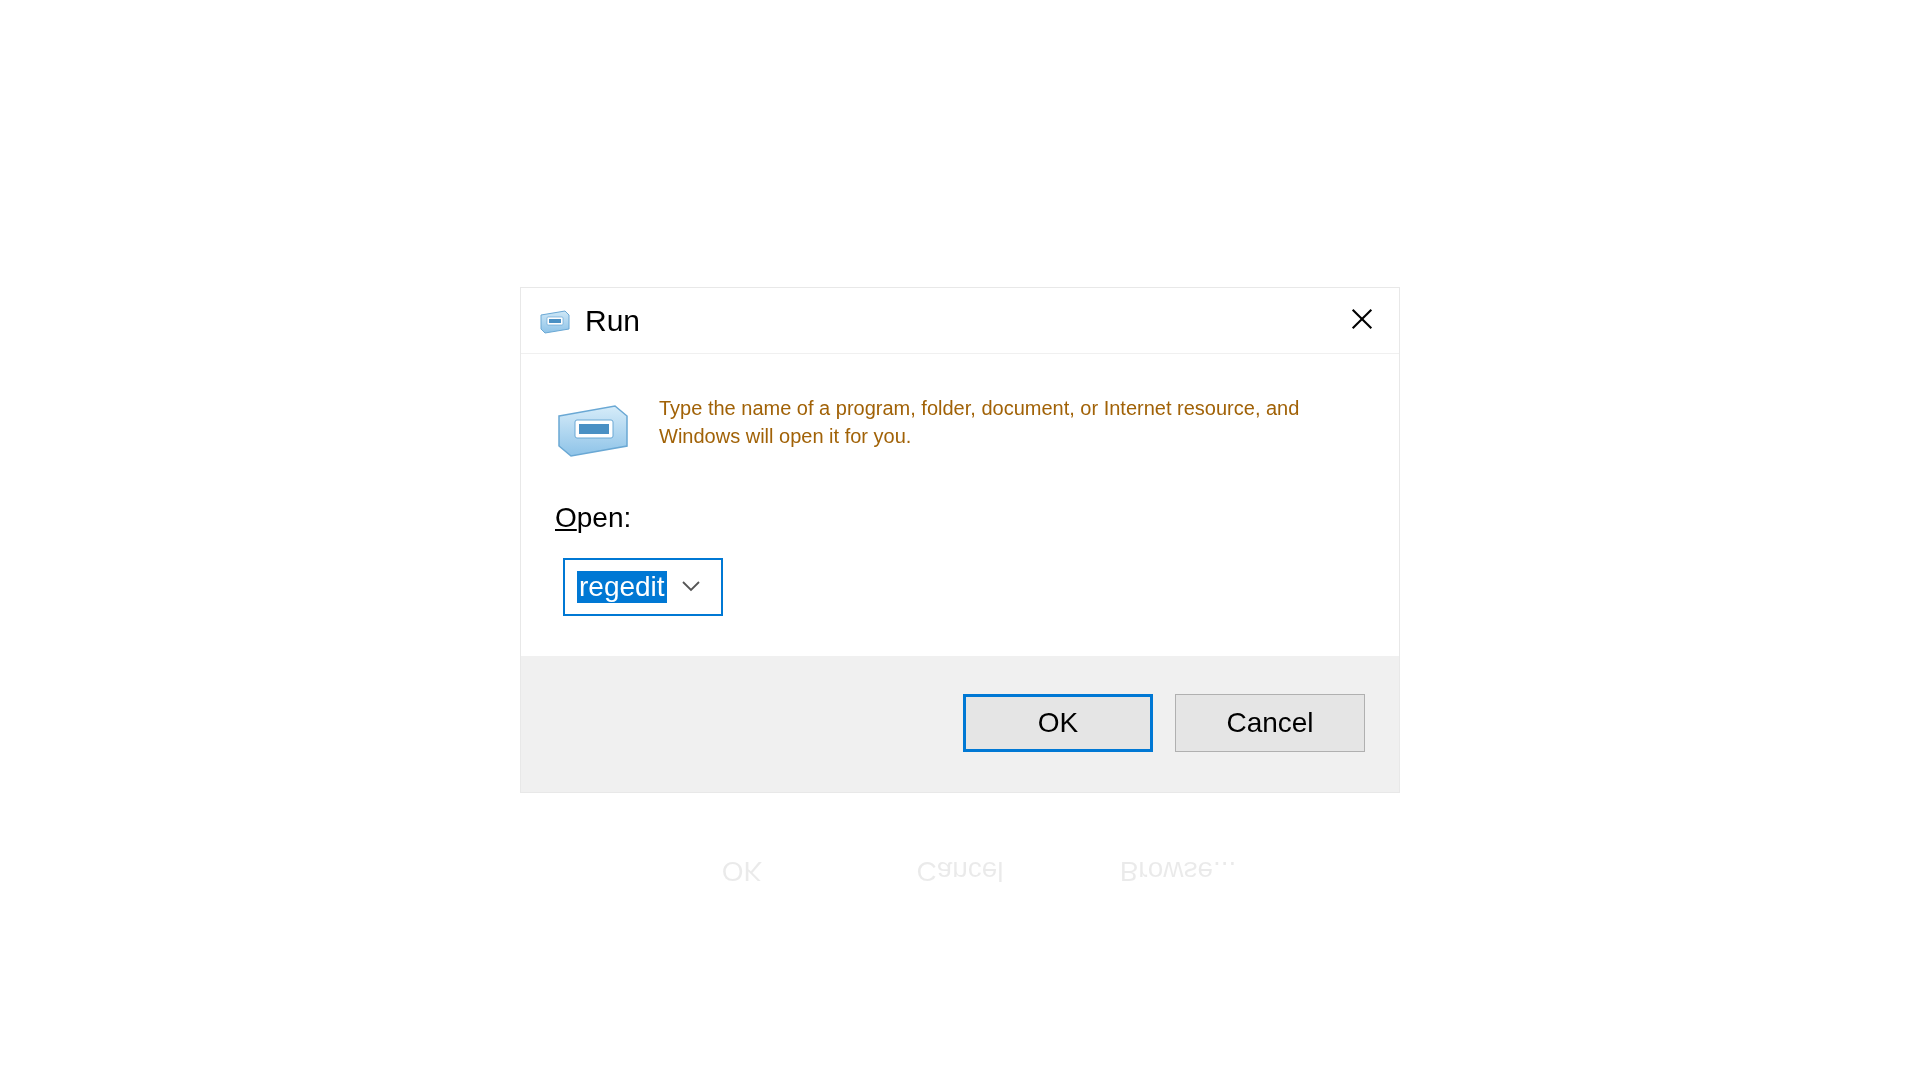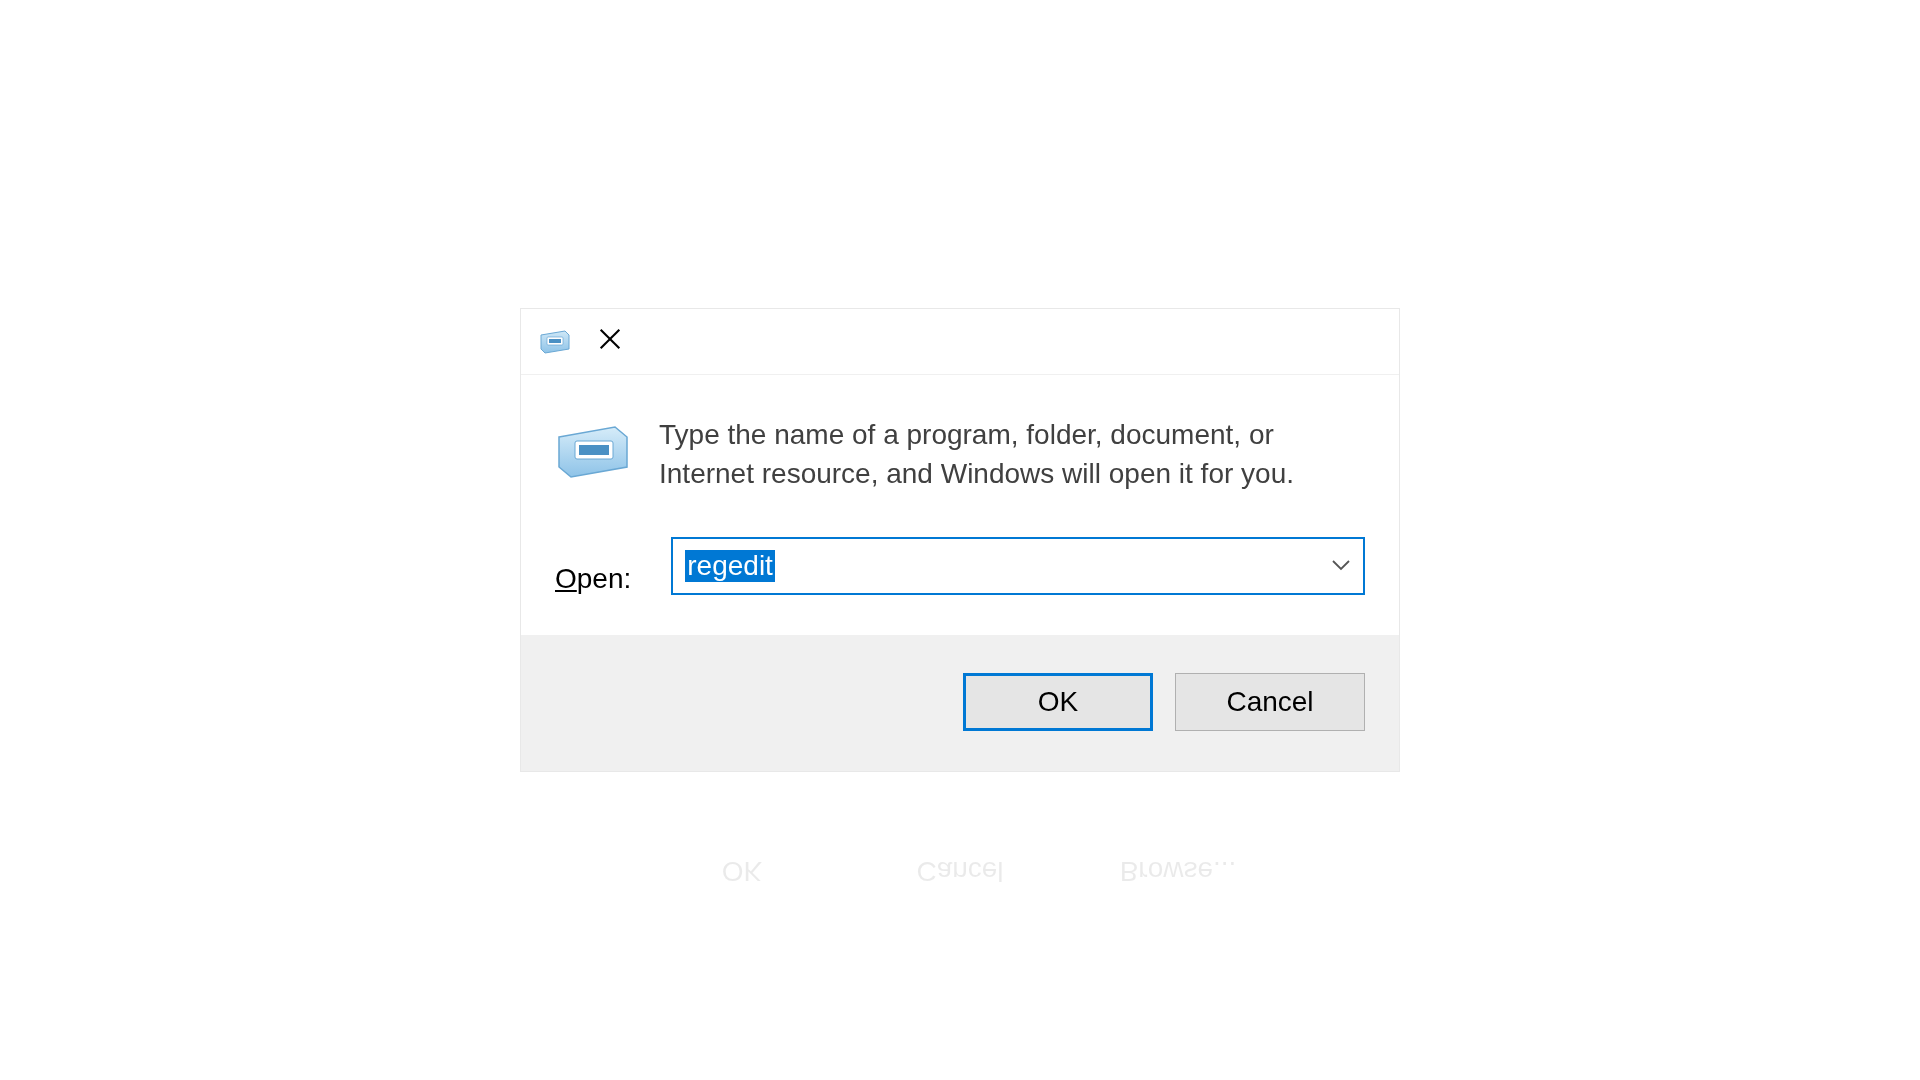--- a/index.html
+++ b/index.html
@@ -117,29 +117,30 @@
     }
     
     .run-icon-large {
       width: 76px;
       height: 60px;
       flex-shrink: 0;
       margin-top: 4px;
     }
     
     .description-text {
-      font-size: 28px;
+      font-size: 20px;
       line-height: 1.4;
-      color: #404040;
+      color: #a16207;
     }
     
     .input-row {
       display: flex;
-      align-items: flex-end;
-      gap: 40px;
+      align-items: flex-start;
+      gap: 24px;
+      flex-direction: column;
     }
     
     .open-label {
       font-size: 28px;
       color: #000;
     }
     
     .open-label .underline {
       text-decoration: underline;
     }
@@ -151,20 +152,21 @@
     
     .input-text-wrap {
       width: 100%;
       height: 58px;
       border: 2px solid #0078d4;
       padding: 0 46px 0 12px;
       font-size: 28px;
       background: #ffffff;
       display: flex;
       align-items: center;
+      margin-left: 8px;
     }
     
     .selected-text {
       background: #0078d4;
       color: #ffffff;
       padding: 0 2px;
     }
     
     .combo-chevron {
       position: absolute;
@@ -218,20 +220,21 @@
           <linearGradient id="g1" x1="0" y1="0" x2="0" y2="1">
             <stop offset="0" stop-color="#cfe8f7"></stop>
             <stop offset="1" stop-color="#8ec3e8"></stop>
           </linearGradient>
         </defs>
         <path d="M2 10 L26 6 L30 10 L30 24 L6 28 L2 24 Z" fill="url(#g1)" stroke="#6aa8d4" stroke-width="1"></path>
         <rect x="8" y="12" width="16" height="8" rx="1" fill="#ffffff" stroke="#6aa8d4" stroke-width="0.7"></rect>
         <rect x="10" y="14" width="12" height="4" fill="#4a90c4"></rect>
       </svg>
     </span>
+    <span class="titlebar-title">Run</span>
     <div class="close-btn">
       <span>
         <svg viewBox="0 0 24 24">
           <line x1="4" y1="4" x2="20" y2="20" stroke="#000" stroke-width="1.8"></line>
           <line x1="20" y1="4" x2="4" y2="20" stroke="#000" stroke-width="1.8"></line>
         </svg>
       </span>
     </div>
   </div>
 

